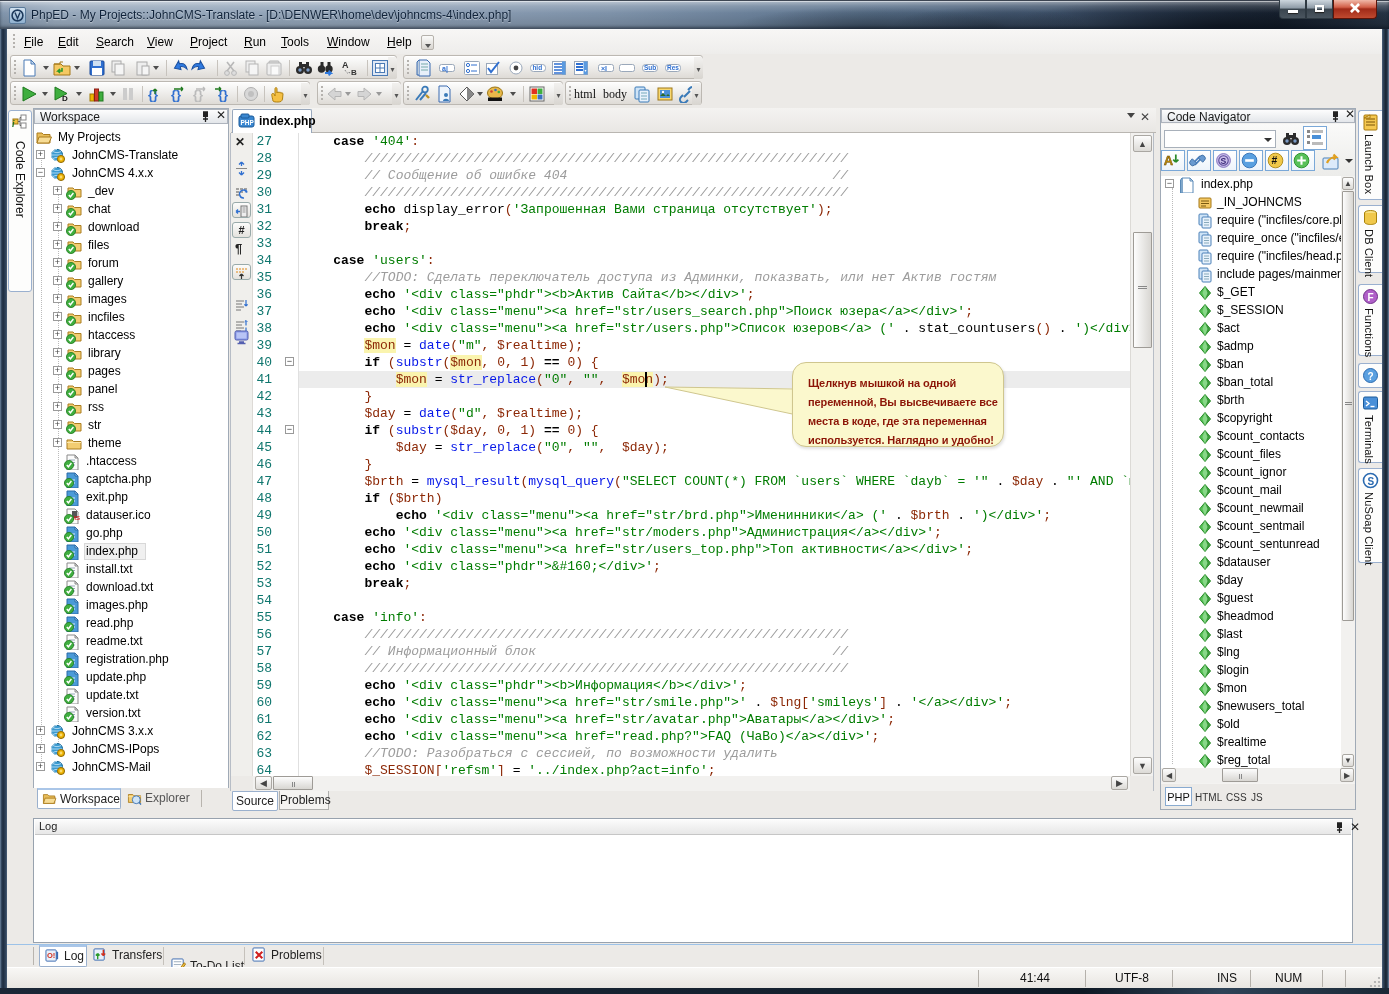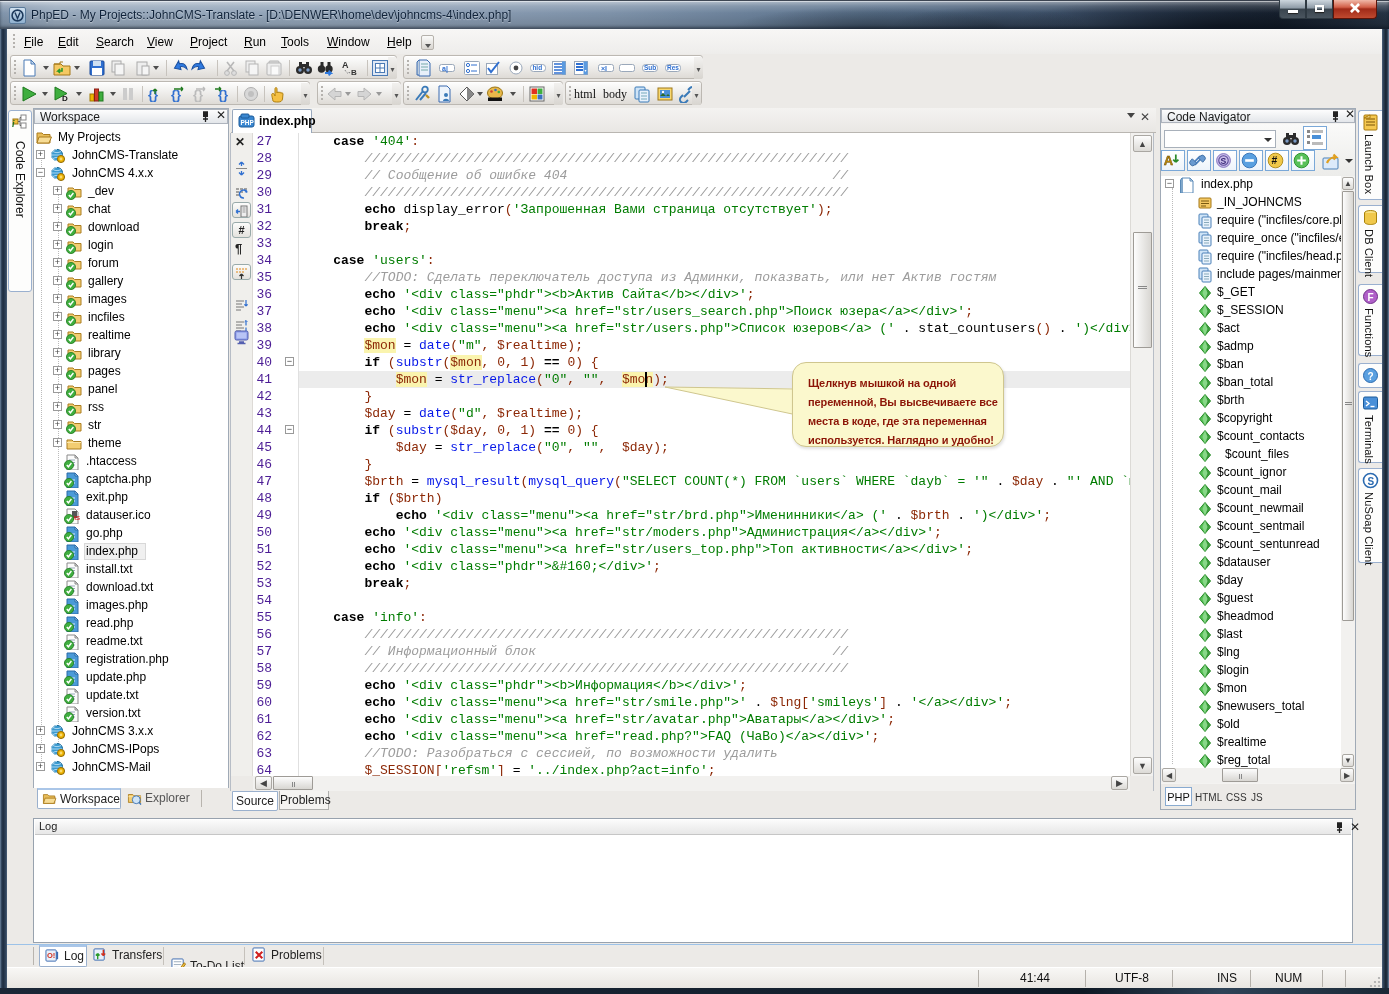--- a/index.html
+++ b/index.html
@@ -36,21 +36,21 @@
 .ic{position:absolute;width:16px;height:16px}
 
 .btab{position:absolute;font-size:12px;color:#222;white-space:nowrap}
 .btab.on{background:#fff;border:1px solid #9ab0cd;border-top:2px solid #aac6e8;border-radius:0 0 2px 2px}
 
 #edtabbar{left:231px;top:108px;width:925px;height:25px;background:linear-gradient(180deg,#f4f3f1,#e9e7e4);border-bottom:1px solid #b9b6b1}
 #edtab{position:absolute;left:232px;top:109px;width:80px;height:24px;background:#fff;border:1px solid #98a8bd;border-bottom:none;border-radius:2px 2px 0 0;font-size:12px;font-weight:bold}
 #edbody{left:231px;top:133px;width:899px;height:643px;background:#fff}
 #edicons{left:231px;top:133px;width:22px;height:643px;background:#f0efec;border-right:1px solid #dddad6}
 #gutter{left:253px;top:133px;width:46px;height:643px;background:#fff;border-right:1px solid #e0e0e0}
-#gutnums{position:absolute;left:0;top:0;width:19px;text-align:right;font:13px "Liberation Mono",monospace;line-height:17px;color:#4c1d95}
+#gutnums{position:absolute;left:0;top:0;width:19px;text-align:right;font:13px "Liberation Mono",monospace;line-height:17px;color:#0f766e}
 #code{left:299px;top:133px;width:831px;height:643px;overflow:hidden}
 #codepre{position:absolute;left:3px;top:0;font:13px "Liberation Mono",monospace;line-height:17px;color:#000;white-space:pre}
 .k{font-weight:bold;color:#000}
 .s{color:#007c00}
 .f{color:#0718e8}
 .v{color:#8c2806}
 .c{color:#9c9c9c;font-style:italic}
 .hl{background:#faf4ae}
 #curline{left:299px;top:371px;width:831px;height:17px;background:#ececec}
 #vscroll{left:1130px;top:133px;width:23px;height:643px;background:#f2f1ef;border-left:1px solid #dcdad6}
@@ -506,21 +506,21 @@
       <svg class="ic" style="left:32px;top:1px" viewBox="0 0 16 16">
         <use href="#y-foldc"></use>
       </svg>
       <span style="position:absolute;left:54px">download</span>
     </div>
 <div class="trow" style="left:0;top:107px">
       <span class="pm" style="left:19px;top:3px">+</span>
       <svg class="ic" style="left:32px;top:1px" viewBox="0 0 16 16">
         <use href="#y-foldc"></use>
       </svg>
-      <span style="position:absolute;left:54px">login</span>
+      <span style="position:absolute;left:54px">files</span>
     </div>
 <div class="trow" style="left:0;top:125px">
       <span class="pm" style="left:19px;top:3px">+</span>
       <svg class="ic" style="left:32px;top:1px" viewBox="0 0 16 16">
         <use href="#y-foldc"></use>
       </svg>
       <span style="position:absolute;left:54px">forum</span>
     </div>
 <div class="trow" style="left:0;top:143px">
       <span class="pm" style="left:19px;top:3px">+</span>
@@ -541,21 +541,21 @@
       <svg class="ic" style="left:32px;top:1px" viewBox="0 0 16 16">
         <use href="#y-foldc"></use>
       </svg>
       <span style="position:absolute;left:54px">incfiles</span>
     </div>
 <div class="trow" style="left:0;top:197px">
       <span class="pm" style="left:19px;top:3px">+</span>
       <svg class="ic" style="left:32px;top:1px" viewBox="0 0 16 16">
         <use href="#y-foldc"></use>
       </svg>
-      <span style="position:absolute;left:54px">realtime</span>
+      <span style="position:absolute;left:54px">htaccess</span>
     </div>
 <div class="trow" style="left:0;top:215px">
       <span class="pm" style="left:19px;top:3px">+</span>
       <svg class="ic" style="left:32px;top:1px" viewBox="0 0 16 16">
         <use href="#y-foldc"></use>
       </svg>
       <span style="position:absolute;left:54px">library</span>
     </div>
 <div class="trow" style="left:0;top:233px">
       <span class="pm" style="left:19px;top:3px">+</span>
@@ -1028,21 +1028,21 @@
 <div class="trow" style="left:0;top:252px">
       <svg class="ic" style="left:36px;top:1px" viewBox="0 0 16 16">
         <use href="#y-diam"></use>
       </svg>
       <span style="position:absolute;left:56px">$count_contacts</span>
     </div>
 <div class="trow" style="left:0;top:270px">
       <svg class="ic" style="left:36px;top:1px" viewBox="0 0 16 16">
         <use href="#y-diam"></use>
       </svg>
-      <span style="position:absolute;left:64px">$count_files</span>
+      <span style="position:absolute;left:56px">$count_files</span>
     </div>
 <div class="trow" style="left:0;top:288px">
       <svg class="ic" style="left:36px;top:1px" viewBox="0 0 16 16">
         <use href="#y-diam"></use>
       </svg>
       <span style="position:absolute;left:56px">$count_ignor</span>
     </div>
 <div class="trow" style="left:0;top:306px">
       <svg class="ic" style="left:36px;top:1px" viewBox="0 0 16 16">
         <use href="#y-diam"></use>

